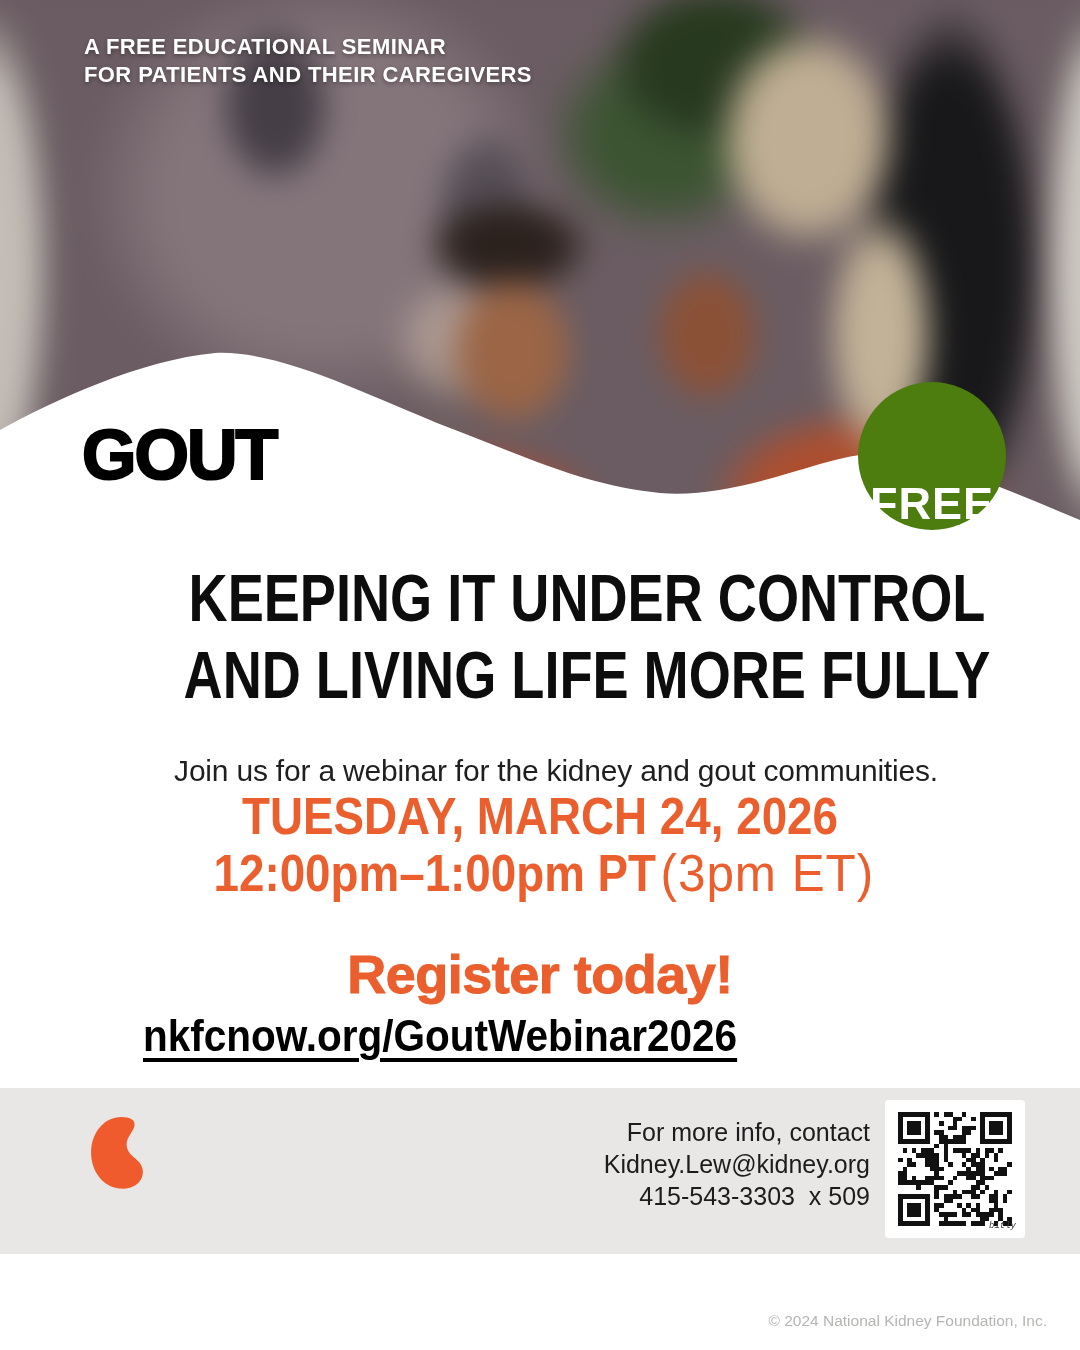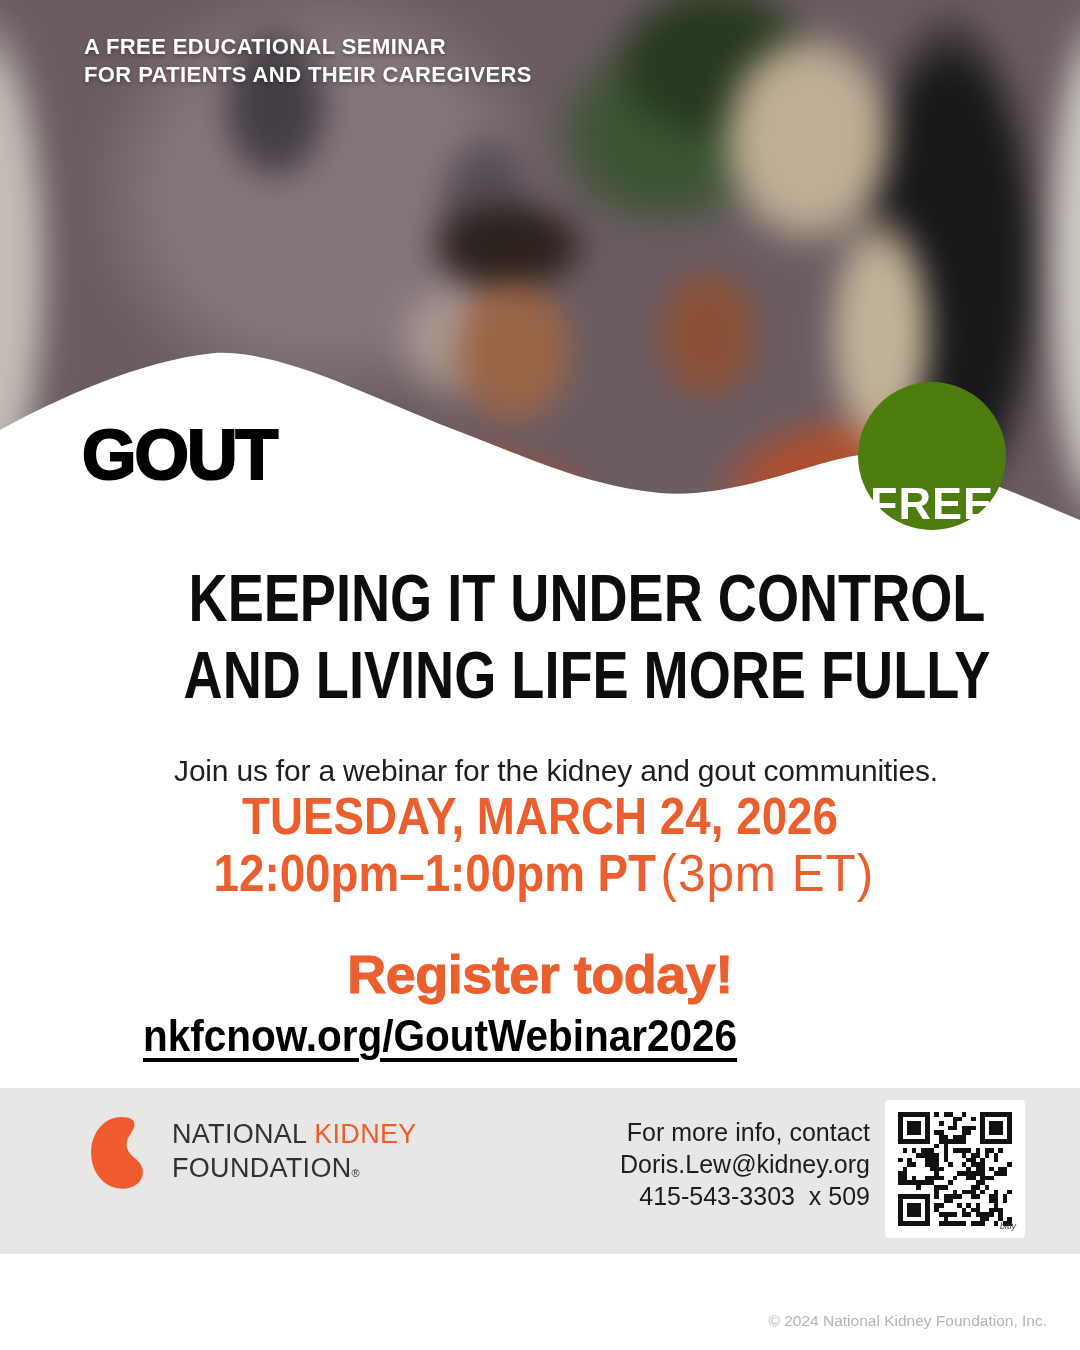--- a/index.html
+++ b/index.html
@@ -85,21 +85,21 @@
   .reg{font-size:11px;}
   .contact{
     position:absolute;right:210px;top:28px;text-align:right;
     color:#1c1c1c;font-size:25px;line-height:32px;
   }
   .qr{
     position:absolute;left:885px;top:12px;width:140px;height:138px;background:#ffffff;
     border-radius:4px;display:flex;align-items:center;justify-content:center;
   }
   .qr svg{width:114px;height:114px;shape-rendering:crispEdges;}
-  .bitly{position:absolute;right:9px;bottom:7px;font-size:9px;color:#3a3a3a;font-style:italic;}
+  .bitly{position:absolute;right:9px;bottom:7px;font-size:9px;color:#3a3a3a;font-style:italic;font-family:Liberation Mono, monospace;}
   .copyright{position:absolute;right:33px;top:1312px;font-size:15.5px;color:#b7b5b3;}
 </style>
 </head>
 <body>
 
 <div class="poster">
 
   <div class="photo">
     <div class="photo-art"></div>
   </div>
@@ -149,29 +149,25 @@
     <div class="logo">
       <svg class="kidney" viewBox="0 0 100 115">
         <path d="M 58 2
           C 28 -4, 5 20, 2 50
           C -1 82, 18 110, 46 113
           C 70 115, 86 100, 82 82
           C 79 67, 62 64, 58 50
           C 54 36, 66 27, 69 17
           C 71 8, 67 4, 58 2 Z" fill="#EF5B2D"></path>
       </svg>
-      <div class="logo-text">
-        <div class="logo-line1"><span>NATIONAL</span> <span class="logo-kidney" style="color: rgb(239, 91, 45);">KIDNEY</span></div>
-        <div class="logo-line2"><span>FOUNDATION</span><span class="reg">®</span></div>
-      </div>
     </div>
 
     <div class="contact">
       <div>For more info, contact</div>
-      <div>Doris.Lew@kidney.org</div>
+      <div>Kidney.Lew@kidney.org</div>
       <div>415-543-3303 &nbsp;x 509</div>
     </div>
 
     <div class="qr">
       <svg id="qr-svg" viewBox="0 0 25 25">
           <rect x="0" y="0" width="7" height="7" fill="#111"></rect>
           <rect x="1" y="1" width="5" height="5" fill="#fff"></rect>
           <rect x="2" y="2" width="3" height="3" fill="#111"></rect>
           <rect x="18" y="0" width="7" height="7" fill="#111"></rect>
           <rect x="19" y="1" width="5" height="5" fill="#fff"></rect>

